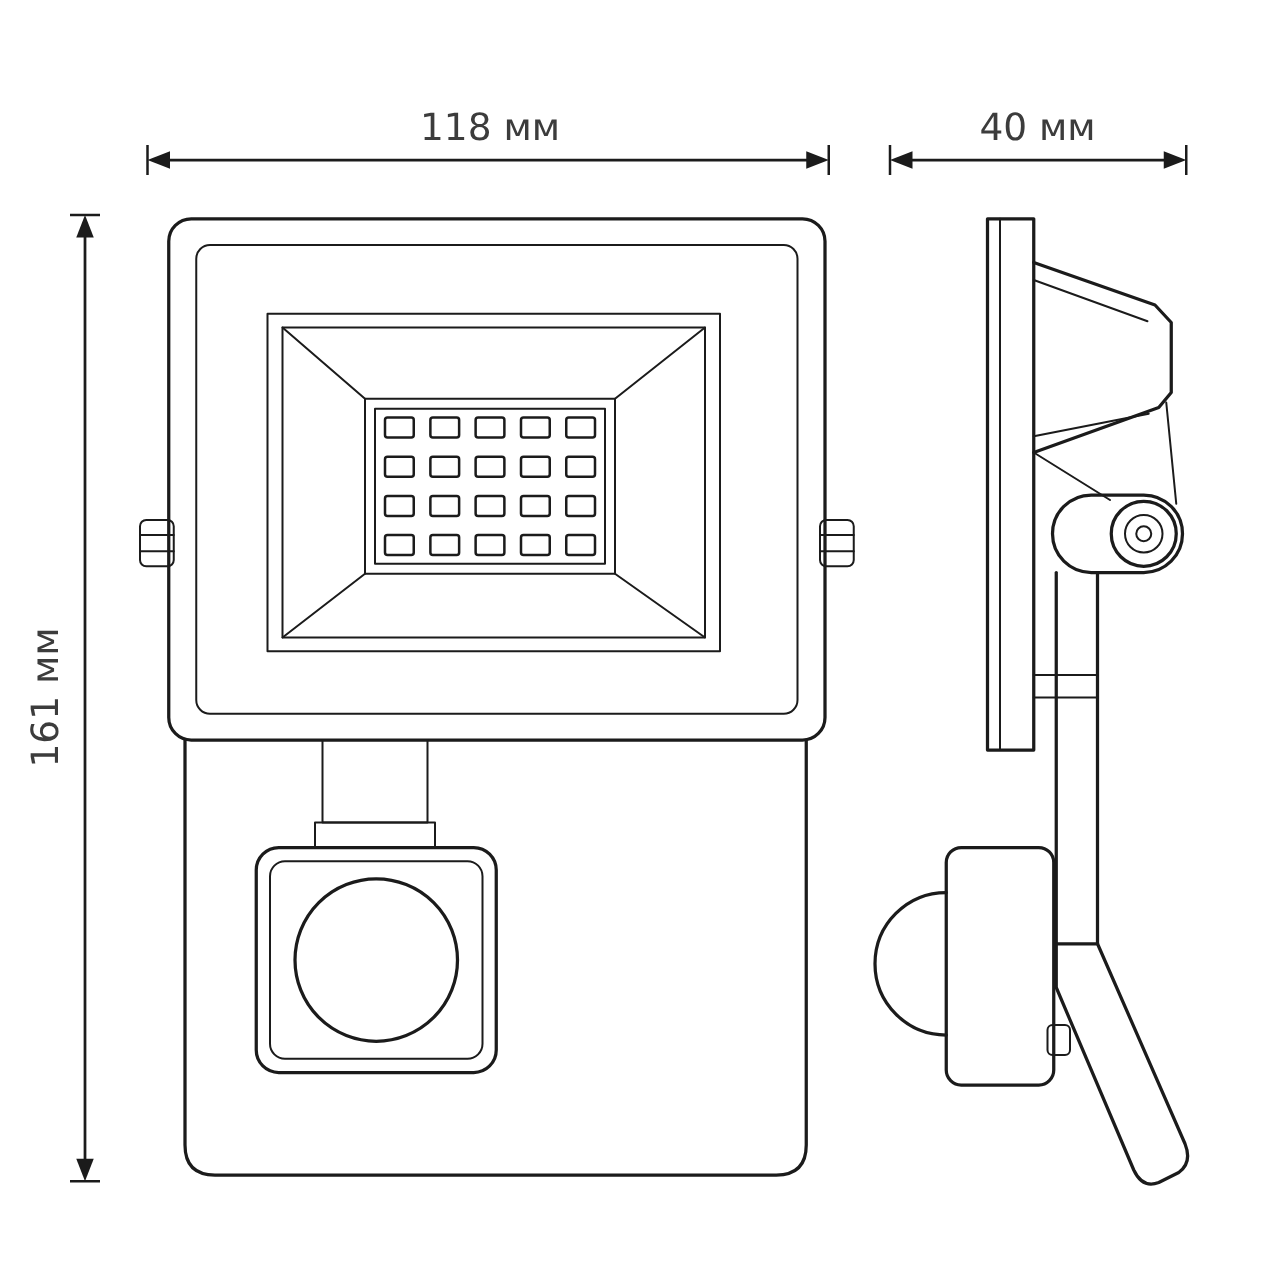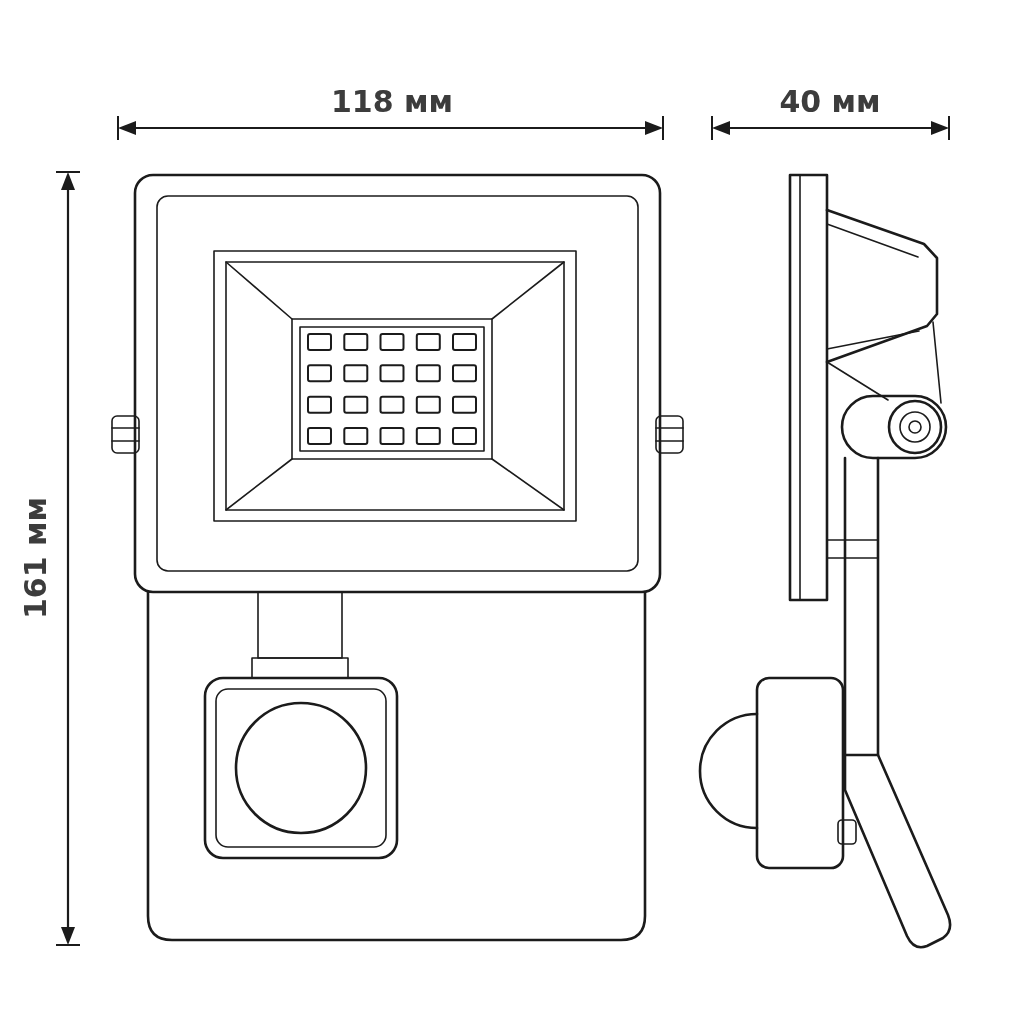--- a/index.html
+++ b/index.html
@@ -1,21 +1,21 @@
 <!DOCTYPE html>
 <html style="--line: #1b1b1b; --text: #3c3c3c; --bg: #ffffff;"><head>
 <meta charset="utf-8">
 <style>
   :root{
     --line:#1b1b1b;
     --text:#3c3c3c;
     --bg:#ffffff;
   }
   html,body{margin:0;padding:0;background:var(--bg);}
-  .stage{width:1024px;height:1024px;position:relative;background:var(--bg);overflow:hidden;font-weight:bold;}
+  .stage{width:1024px;height:1024px;position:relative;background:var(--bg);overflow:hidden;}
   svg{display:block;}
   .s2{fill:none;stroke:var(--line);stroke-width:2.6;stroke-linejoin:round;stroke-linecap:round;}
   .s1{fill:none;stroke:var(--line);stroke-width:1.6;stroke-linejoin:round;stroke-linecap:round;}
   .dim-line{stroke:var(--line);stroke-width:2.2;}
   .tick{stroke:var(--line);stroke-width:2;}
   .arrow{fill:var(--line);stroke:none;}
   .dim-text{
     font-family:"DejaVu Sans","Liberation Sans",sans-serif;
     font-size:30px;
     fill:var(--text);

